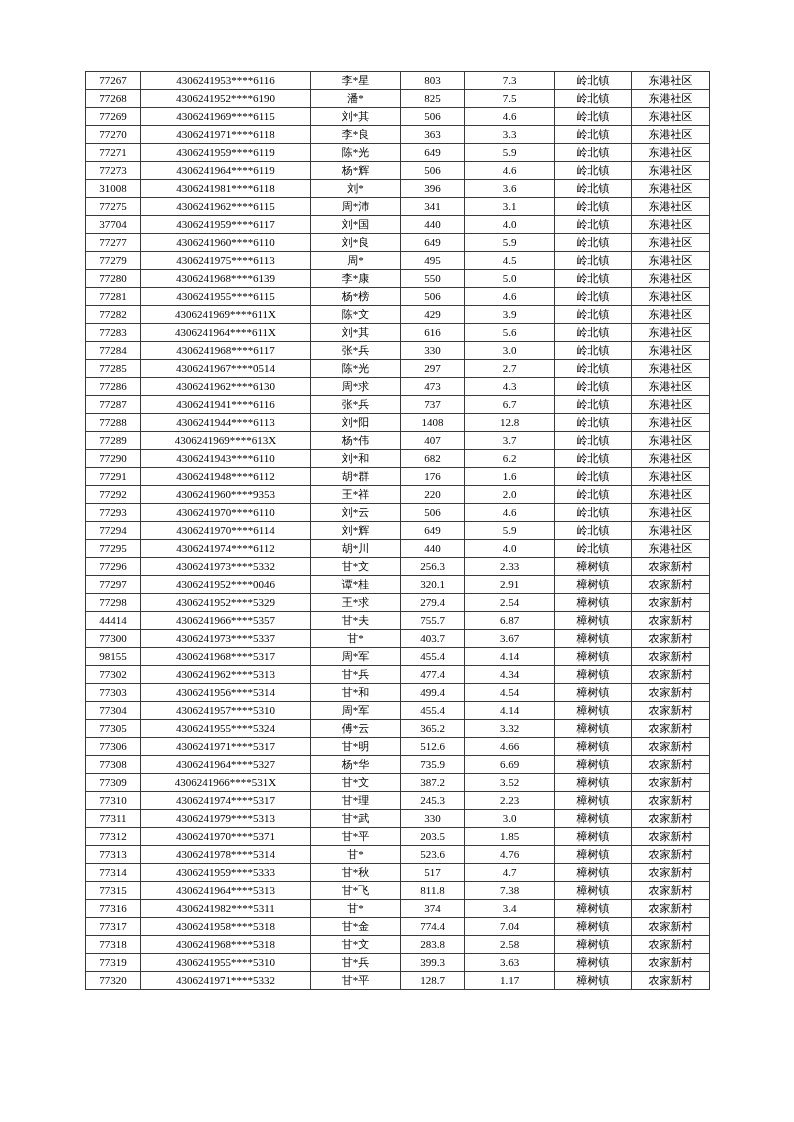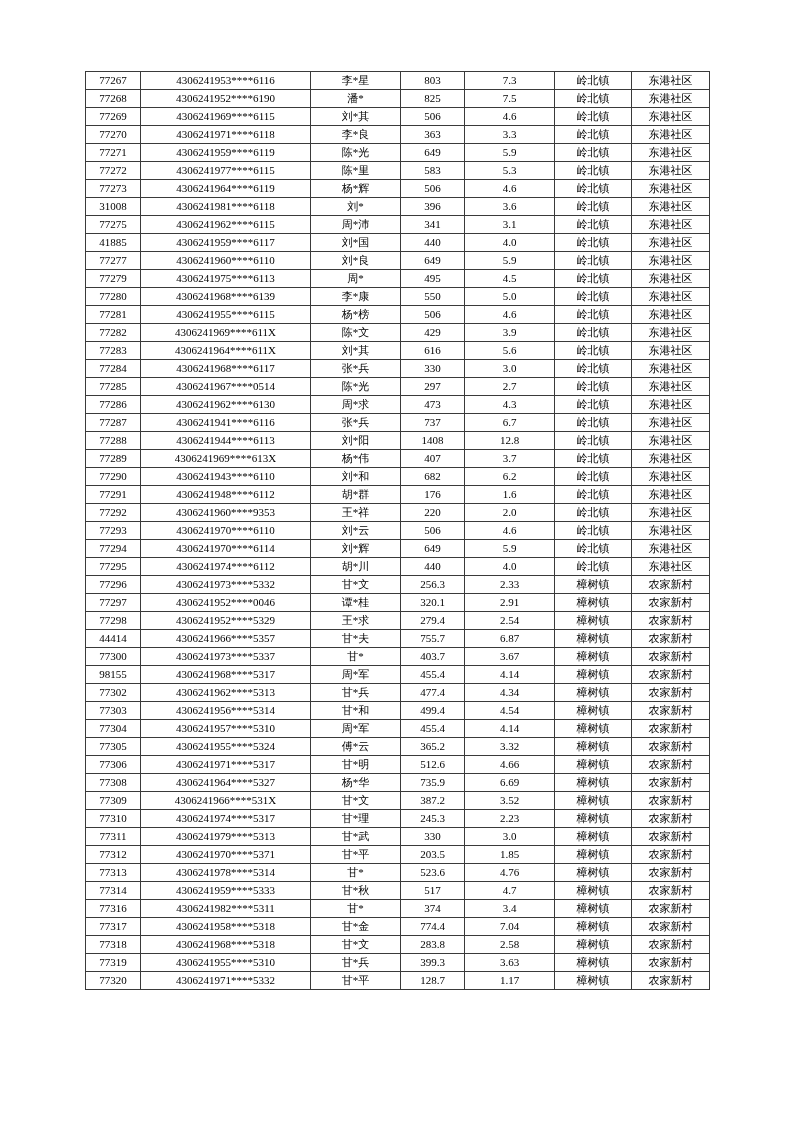--- a/index.html
+++ b/index.html
@@ -100,29 +100,20 @@
           <tr>
             <td>77271</td>
             <td>4306241959****6119</td>
             <td>陈*光</td>
             <td>649</td>
             <td>5.9</td>
             <td>岭北镇</td>
             <td>东港社区</td>
           </tr>
           <tr>
-            <td>77272</td>
-            <td>4306241977****6115</td>
-            <td>陈*里</td>
-            <td>583</td>
-            <td>5.3</td>
-            <td>岭北镇</td>
-            <td>东港社区</td>
-          </tr>
-          <tr>
             <td>77273</td>
             <td>4306241964****6119</td>
             <td>杨*辉</td>
             <td>506</td>
             <td>4.6</td>
             <td>岭北镇</td>
             <td>东港社区</td>
           </tr>
           <tr>
             <td>31008</td>
@@ -136,21 +127,21 @@
           <tr>
             <td>77275</td>
             <td>4306241962****6115</td>
             <td>周*沛</td>
             <td>341</td>
             <td>3.1</td>
             <td>岭北镇</td>
             <td>东港社区</td>
           </tr>
           <tr>
-            <td>41885</td>
+            <td>37704</td>
             <td>4306241959****6117</td>
             <td>刘*国</td>
             <td>440</td>
             <td>4.0</td>
             <td>岭北镇</td>
             <td>东港社区</td>
           </tr>
           <tr>
             <td>77277</td>
             <td>4306241960****6110</td>
@@ -465,20 +456,29 @@
             <td>4.76</td>
             <td>樟树镇</td>
             <td>农家新村</td>
           </tr>
           <tr>
             <td>77314</td>
             <td>4306241959****5333</td>
             <td>甘*秋</td>
             <td>517</td>
             <td>4.7</td>
+            <td>樟树镇</td>
+            <td>农家新村</td>
+          </tr>
+          <tr>
+            <td>77315</td>
+            <td>4306241964****5313</td>
+            <td>甘*飞</td>
+            <td>811.8</td>
+            <td>7.38</td>
             <td>樟树镇</td>
             <td>农家新村</td>
           </tr>
           <tr>
             <td>77316</td>
             <td>4306241982****5311</td>
             <td>甘*</td>
             <td>374</td>
             <td>3.4</td>
             <td>樟树镇</td>

